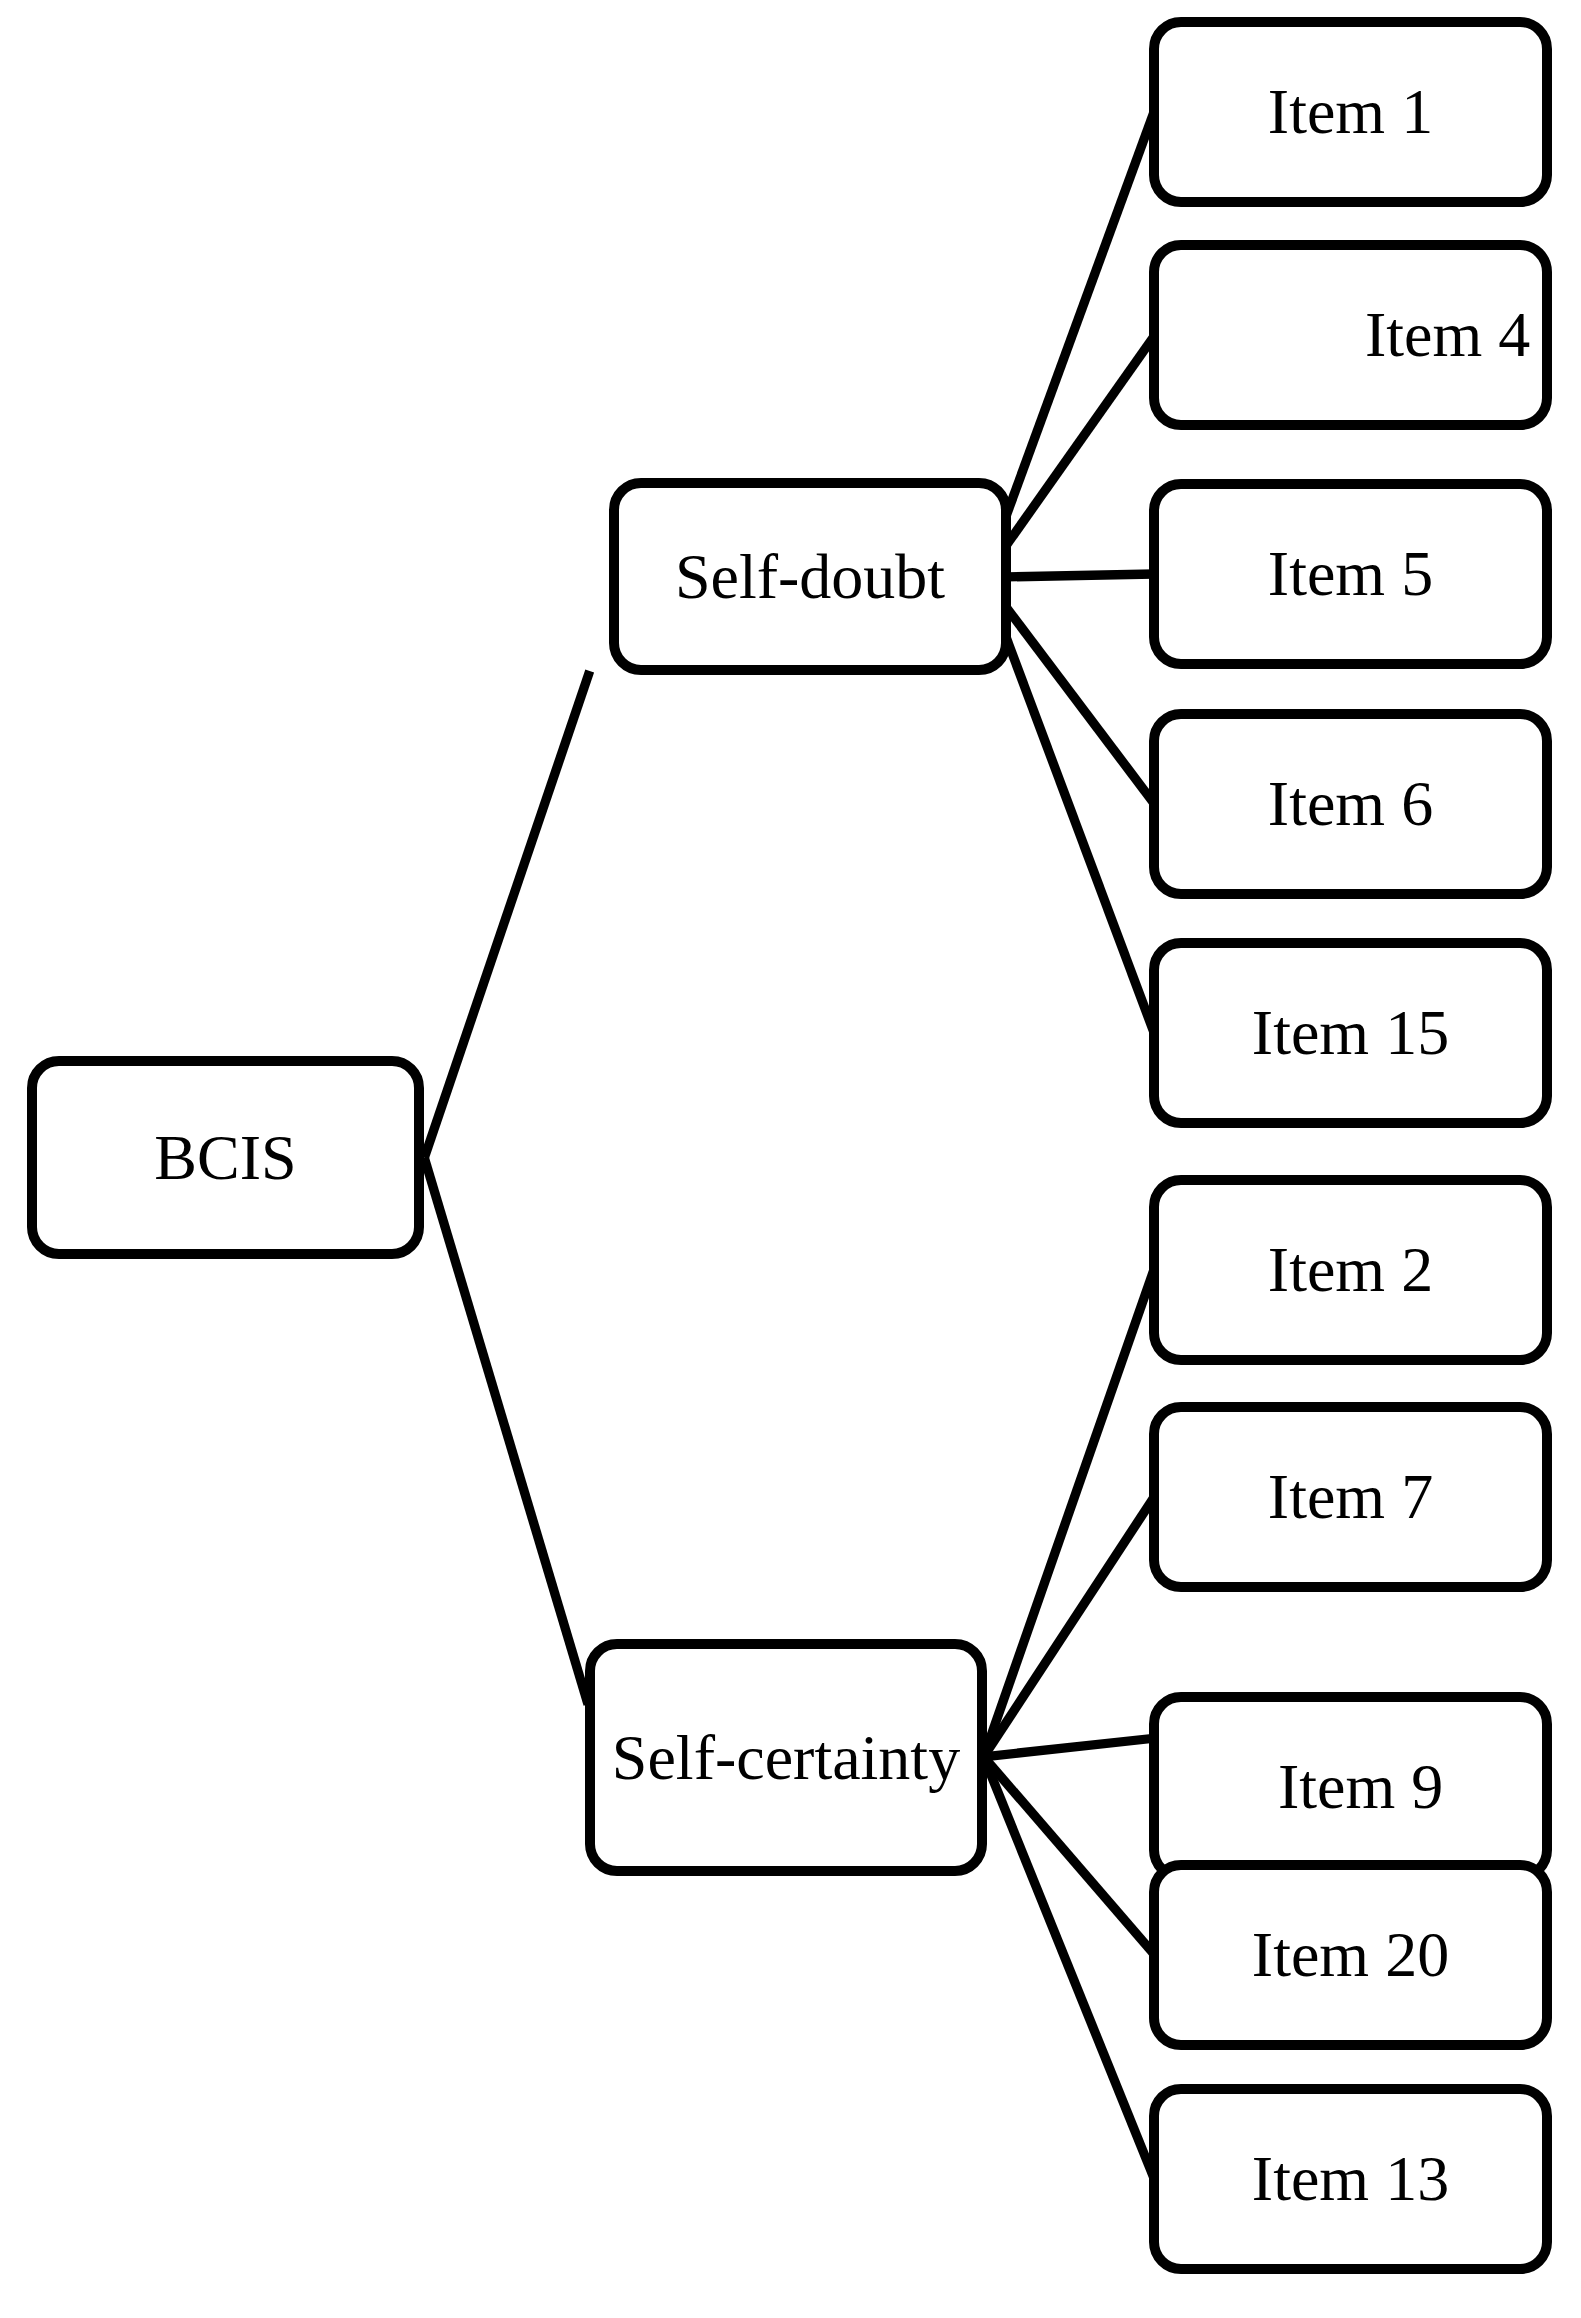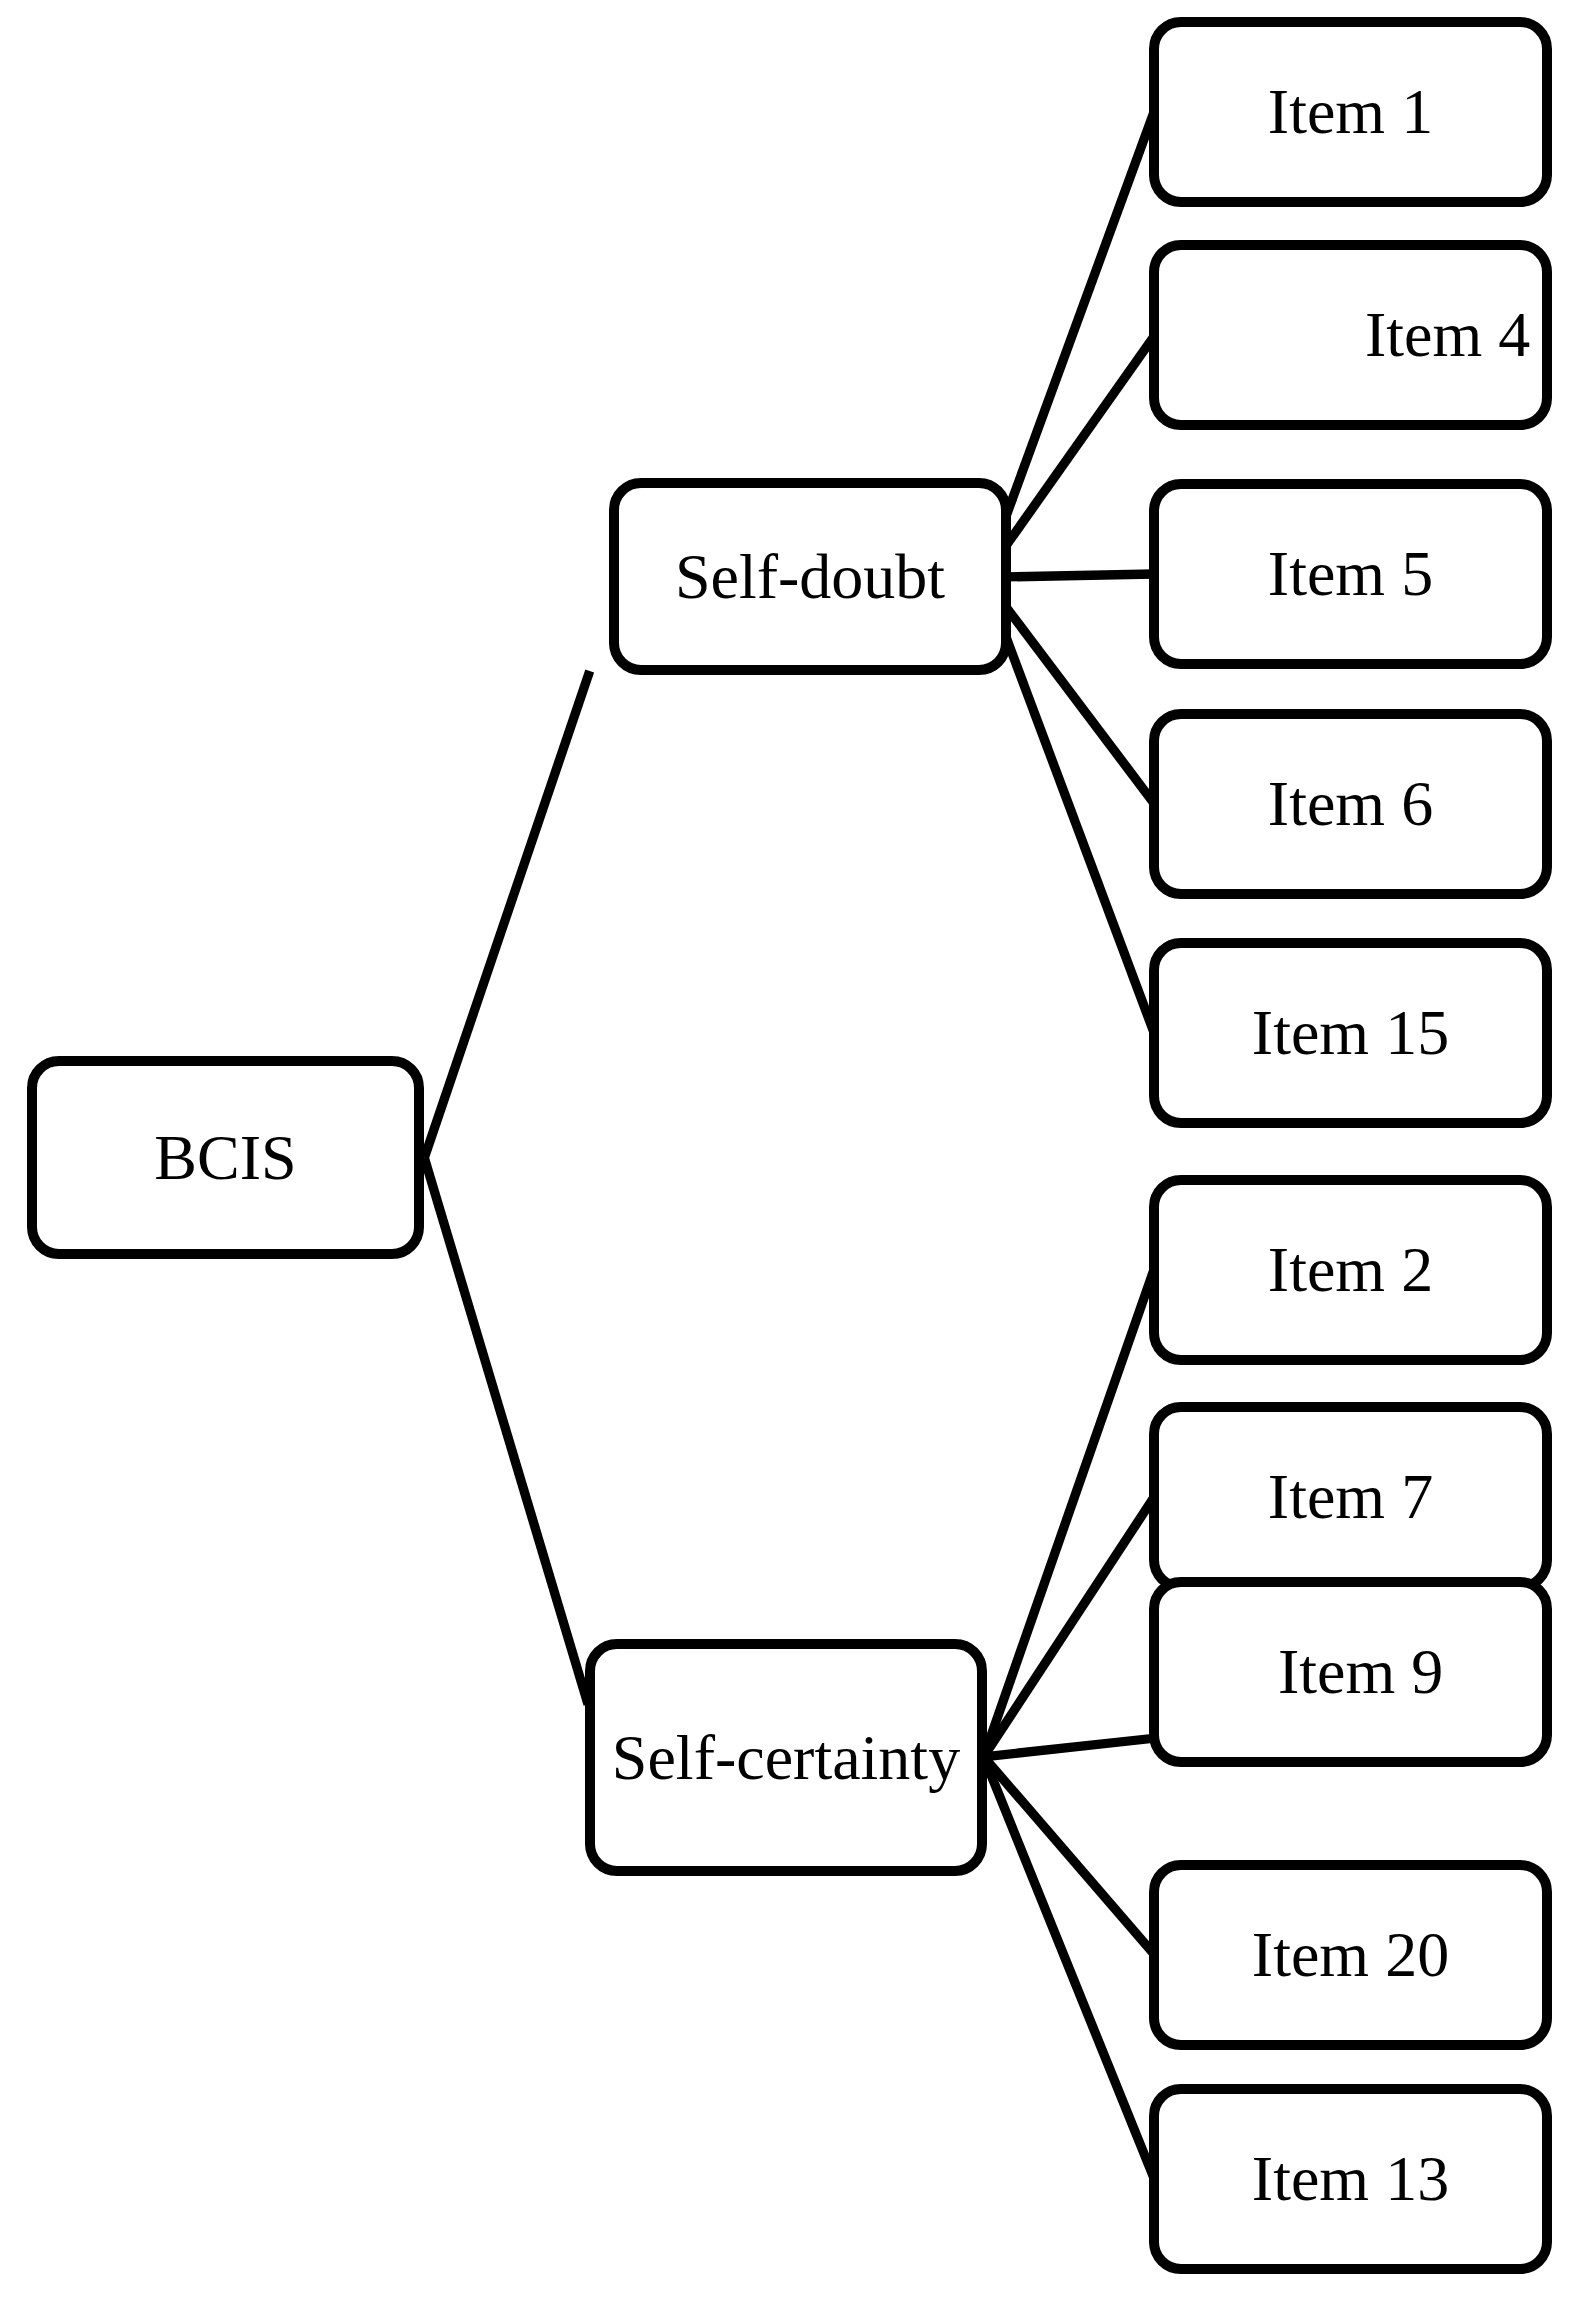--- a/index.html
+++ b/index.html
@@ -48,21 +48,21 @@
   .node.factor-2      { left: 585px;  top: 1639px; width: 402px; height: 237px; }
   
   .node.item          { left: 1149px; width: 403px; height: 190px; }
   .node.item-1  { top: 17px;   }
   .node.item-4  { top: 240px; justify-content: flex-end;  }
   .node.item-5  { top: 479px;  }
   .node.item-6  { top: 709px;  }
   .node.item-15 { top: 938px; }
   .node.item-2  { top: 1175px; align-items: center; }
   .node.item-7  { top: 1402px; }
-  .node.item-9  { top: 1577px; padding-left: 32px; }
+  .node.item-9  { top: 1692px; padding-left: 32px; }
   .node.item-10 { top: 1860px; }
   .node.item-13 { top: 2084px; }
   .node .label { display: inline-block; }
 </style>
 </head>
 <body>
 
 <div id="canvas">
 
   <svg id="edge-layer" viewBox="0 0 1874 2748" xmlns="http://www.w3.org/2000/svg">

